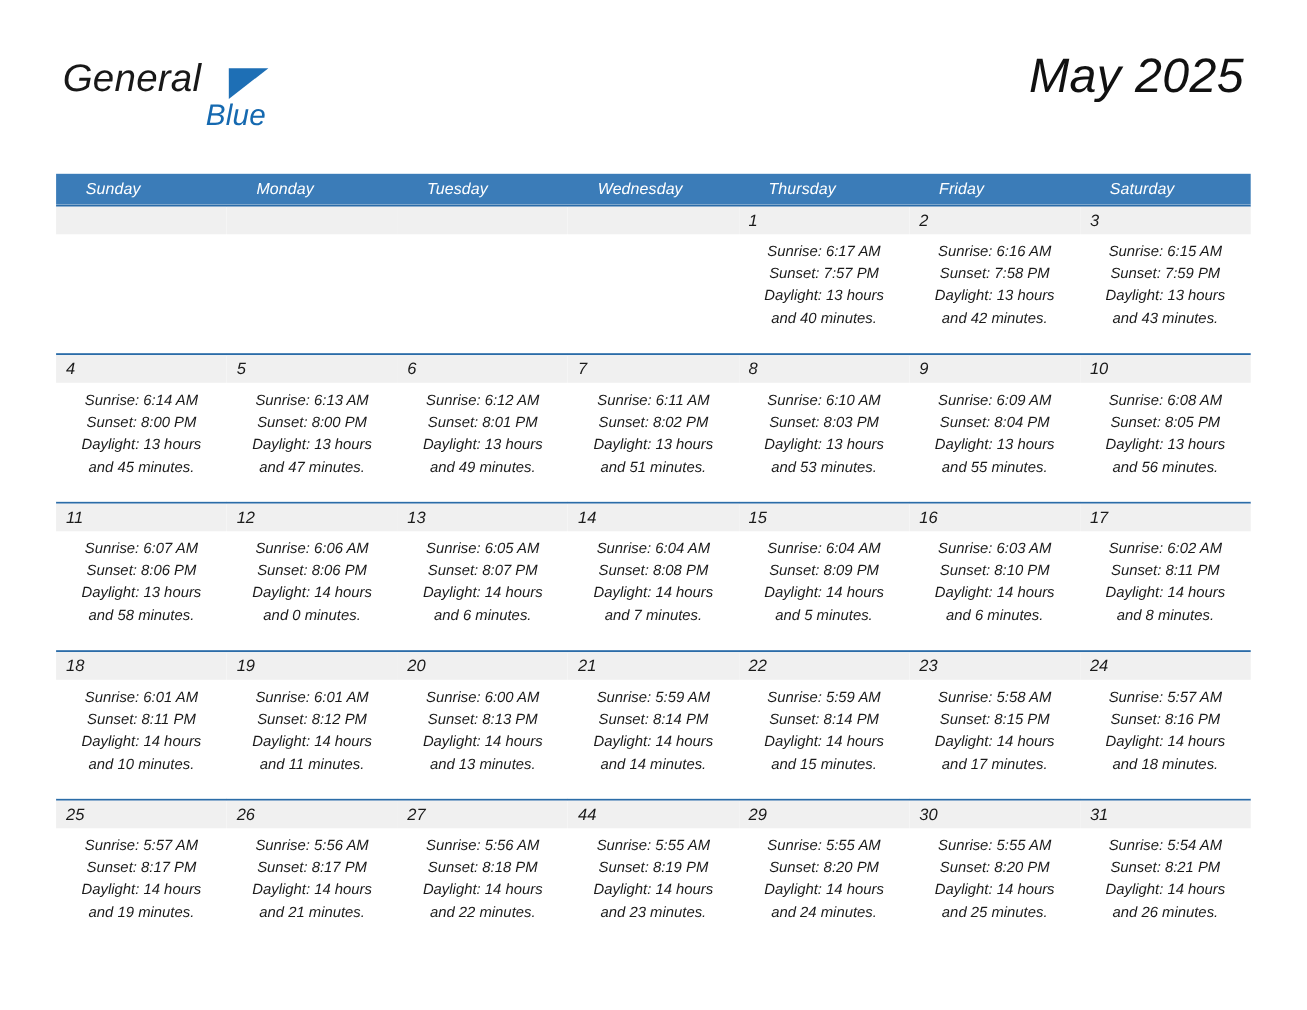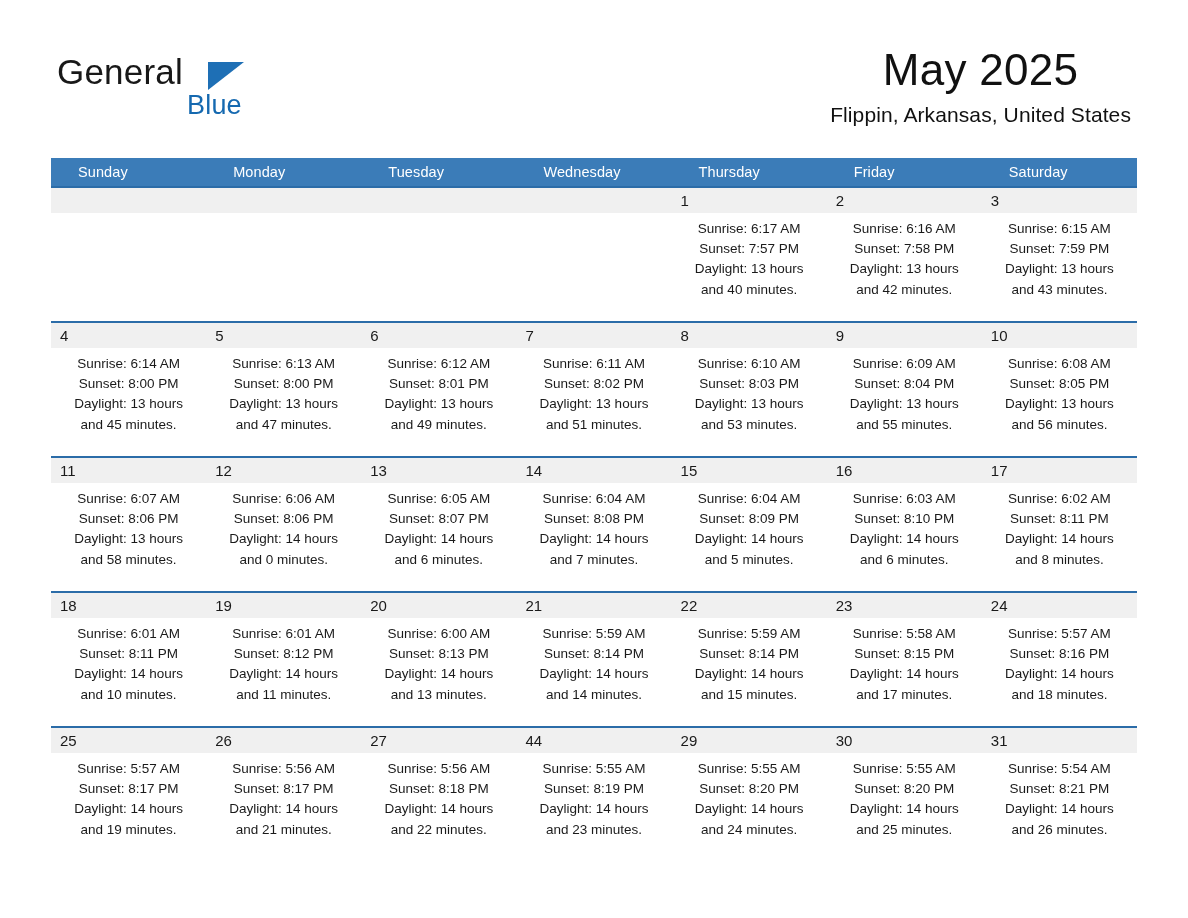--- a/index.html
+++ b/index.html
@@ -10,20 +10,21 @@
     font-family: "Liberation Sans", sans-serif;
     color: #000000;
     overflow: hidden;
   }
 
   .page {
     position: relative;
     width: 1188px;
     height: 918px;
     background: #fff;
+    font-style: italic;
   }
 
   
   .top {
     position: relative;
     height: 118px;
   }
 
   .logo {
     position: absolute;
@@ -58,21 +59,21 @@
     font-size: 27px;
     line-height: 40px;
     letter-spacing: 0.2px;
     color: #1569b0;
   }
 
   .title-block {
     position: absolute;
     right: 57px;
     top: 44px;
-    text-align: center;
+    text-align: left;
     margin-left: 18px;
   }
   .month-title {
     font-size: 44px;
     line-height: 52px;
     font-weight: normal;
     color: #111;
     letter-spacing: 0.3px;
   }
   .location {
@@ -148,21 +149,20 @@
   <div class="top">
 
     <div class="logo">
       <span class="logo-general">General</span>
       <span class="logo-tri"></span>
       <span class="logo-blue">Blue</span>
     </div>
 
     <div class="title-block">
       <div class="month-title">May 2025</div>
-      <div class="location">Flippin, Arkansas, United States</div>
     </div>
 
   </div>
 
   <div class="calendar">
 
     <div class="weekdays">
       <div class="weekday">Sunday</div>
       <div class="weekday">Monday</div>
       <div class="weekday">Tuesday</div>

